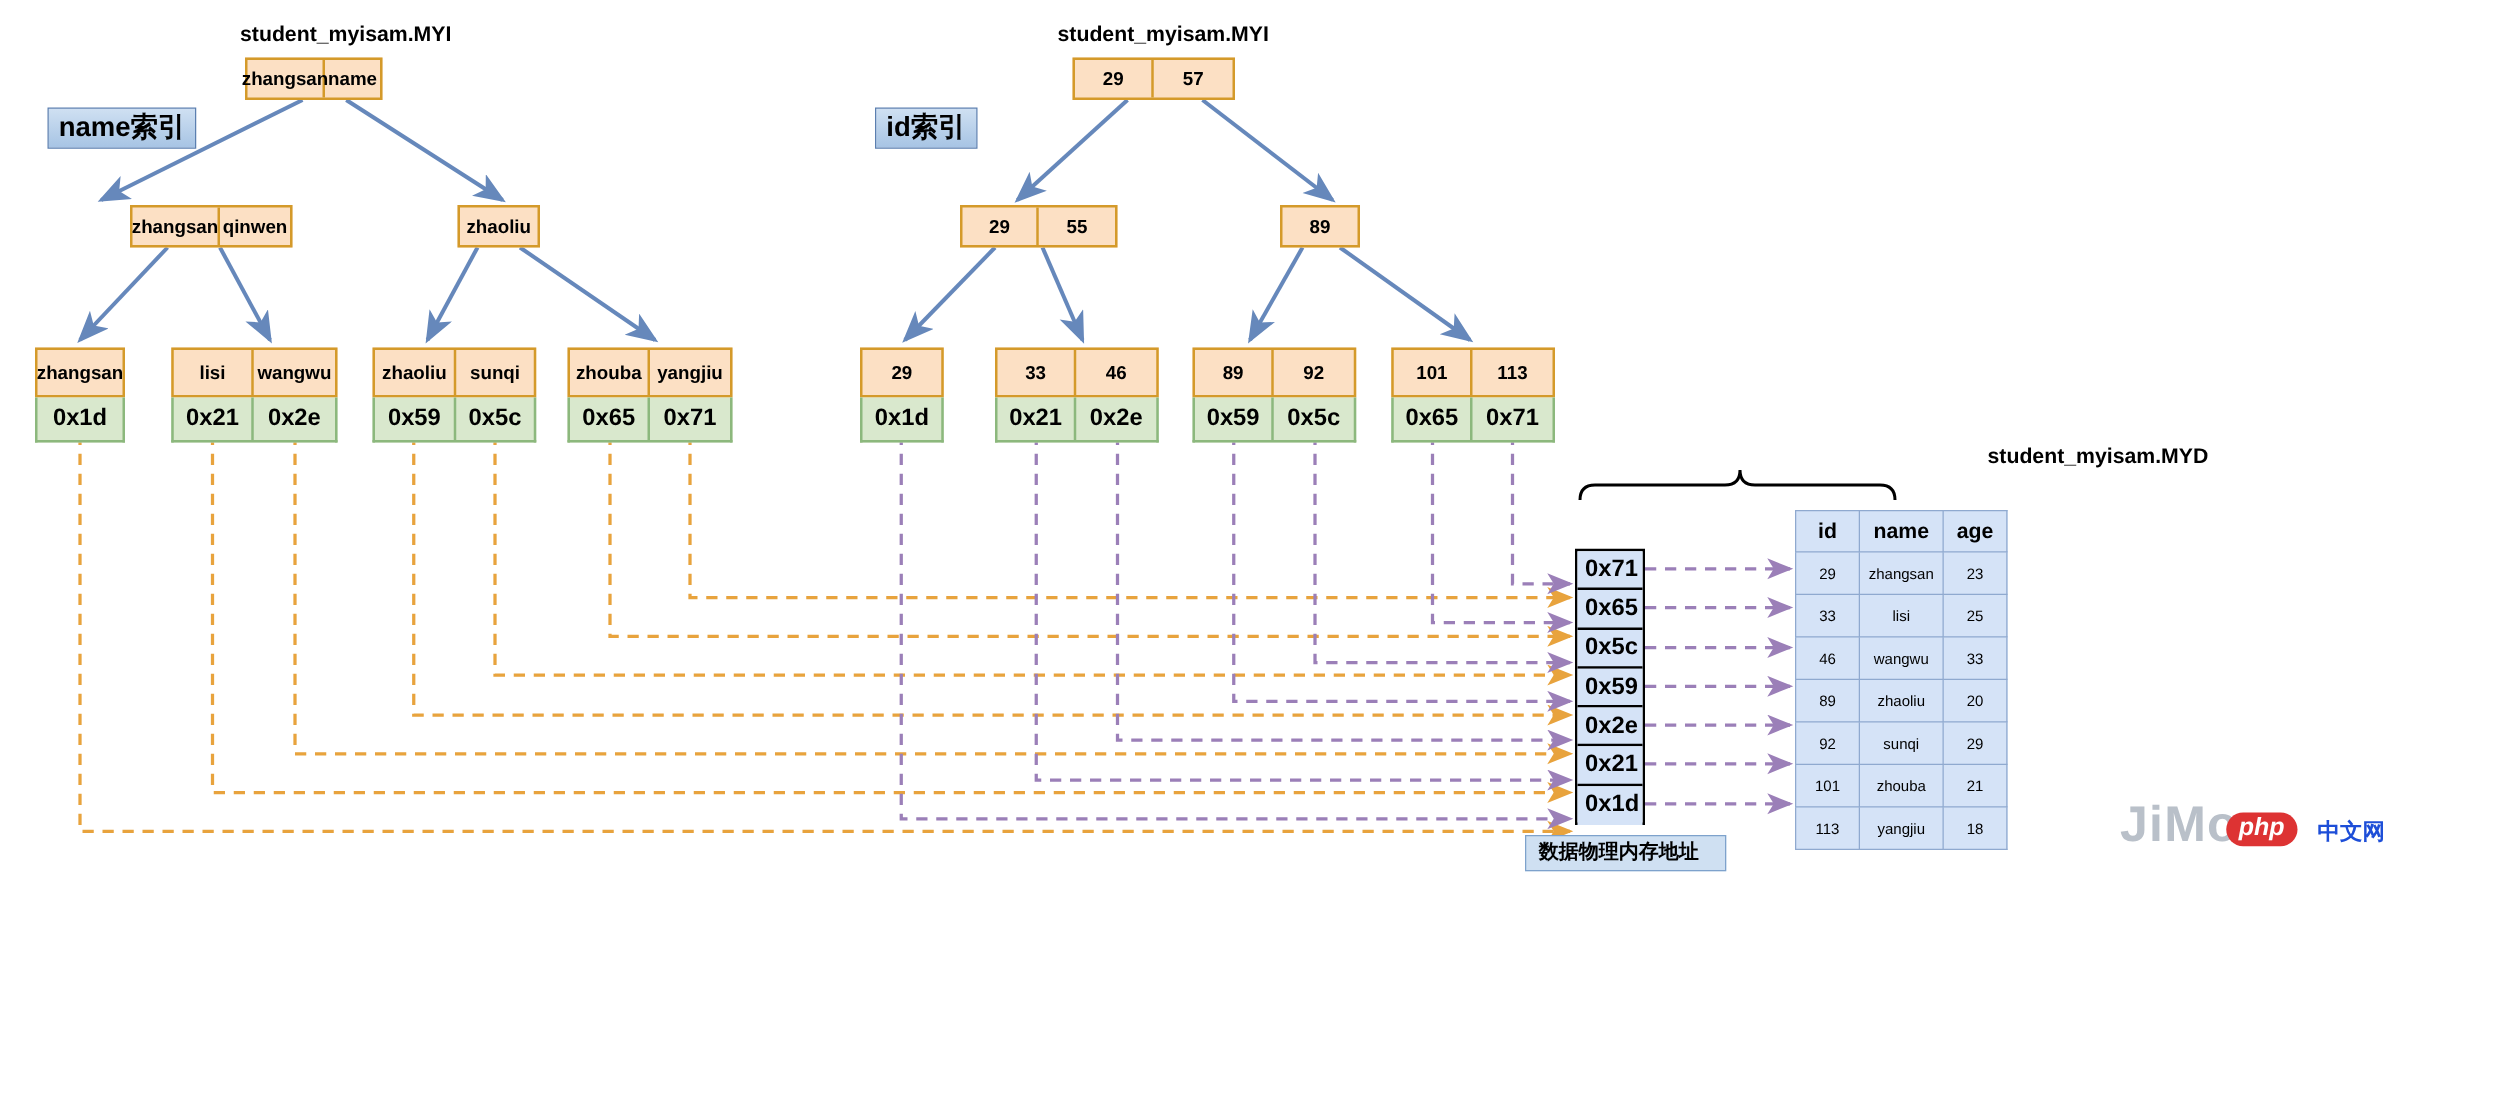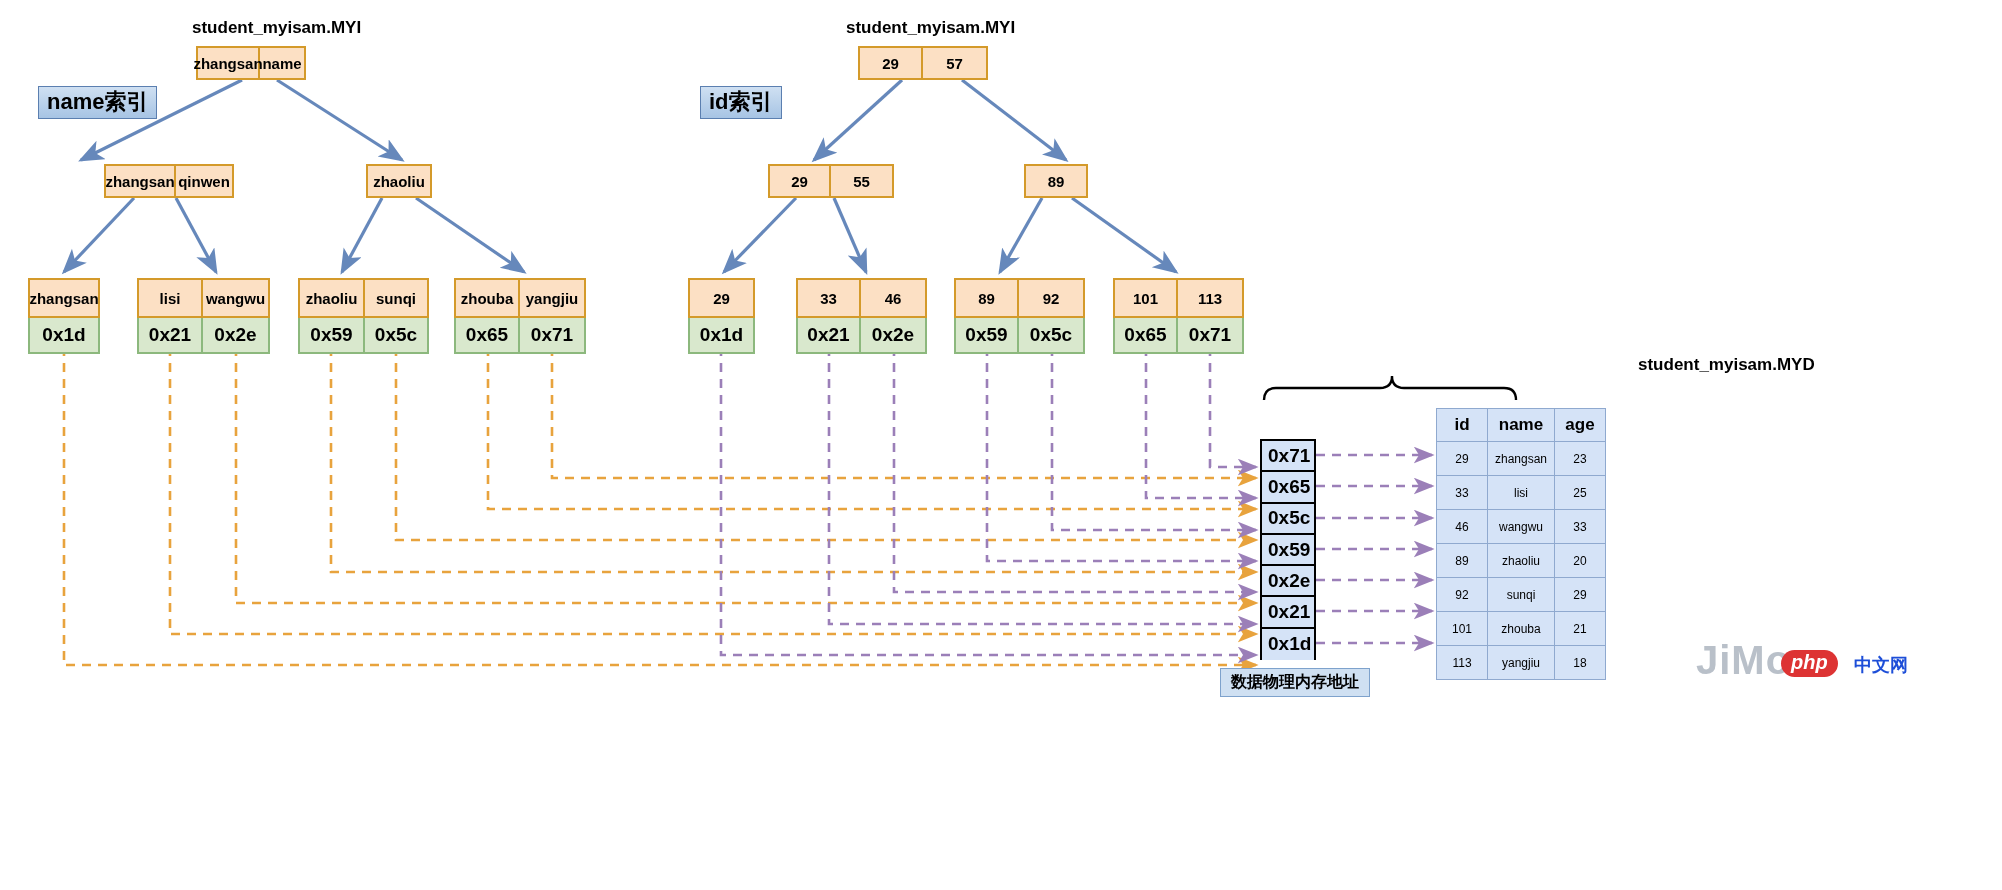--- a/index.html
+++ b/index.html
@@ -40,21 +40,21 @@
   .file-title{position:absolute;font-weight:bold;font-size:17px;color:#000;white-space:nowrap;z-index:6;}
 
   
   .tag{
     position:absolute;z-index:7;
     background:linear-gradient(to bottom,#cfe0f2,#a7c4e4);
     border:1px solid #5b7fb0;
     font-weight:bold;font-size:22px;color:#000;
     padding:2px 8px 4px 8px;white-space:nowrap;line-height:1.15;
   }
-  .tag.small{font-size:16px;padding:4px 10px 5px 10px;background:#cfe0f2;border:1px solid #7ea2cc;font-weight:bold;}
+  .tag.small{font-size:16px;padding:4px 21px 5px 10px;background:#cfe0f2;border:1px solid #7ea2cc;font-weight:bold;}
 
   
   .addr-col{position:absolute;z-index:6;border:2px solid #000;box-sizing:border-box;}
   .addr-cell{
     display:flex;align-items:center;justify-content:flex-start;
     background:#d5e3f7;border-bottom:2px solid #000;
     font-weight:bold;font-size:19px;color:#000;
     padding-left:6px;box-sizing:border-box;height:31.3px;width:100%;
   }
   .addr-cell:last-child{border-bottom:none;}
@@ -259,21 +259,21 @@
     <div class="keys">
       <div class="cell" style="width:63px;">101</div>
       <div class="cell" style="width:64px;">113</div>
     </div>
     <div class="ptrs">
       <div class="cell" style="width:63px;">0x65</div>
       <div class="cell" style="width:64px;">0x71</div>
     </div>
   </div>
 
-  <div class="file-title" style="left:1614px;top:355px;">student_myisam.MYD</div>
+  <div class="file-title" style="left:1566px;top:355px;">student_myisam.MYD</div>
 
   <div class="addr-col" id="addr-col" style="left:1236px;top:439px;width:56px;height:221px;">
       <div class="addr-cell">0x71</div>
       <div class="addr-cell">0x65</div>
       <div class="addr-cell">0x5c</div>
       <div class="addr-cell">0x59</div>
       <div class="addr-cell">0x2e</div>
       <div class="addr-cell">0x21</div>
       <div class="addr-cell">0x1d</div>
     </div>

